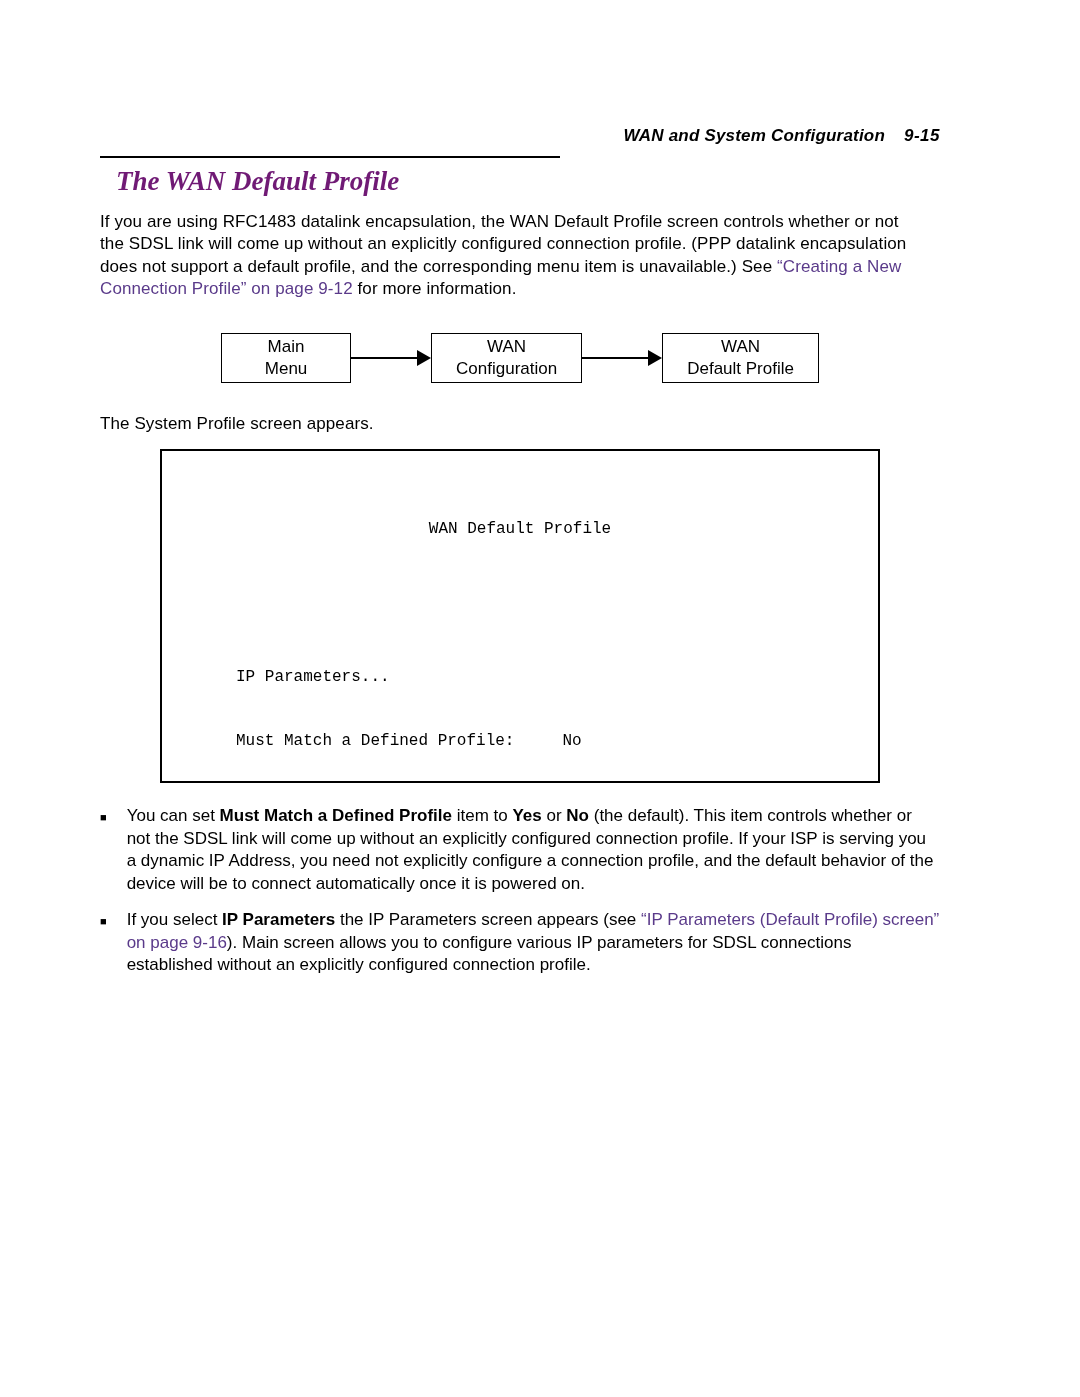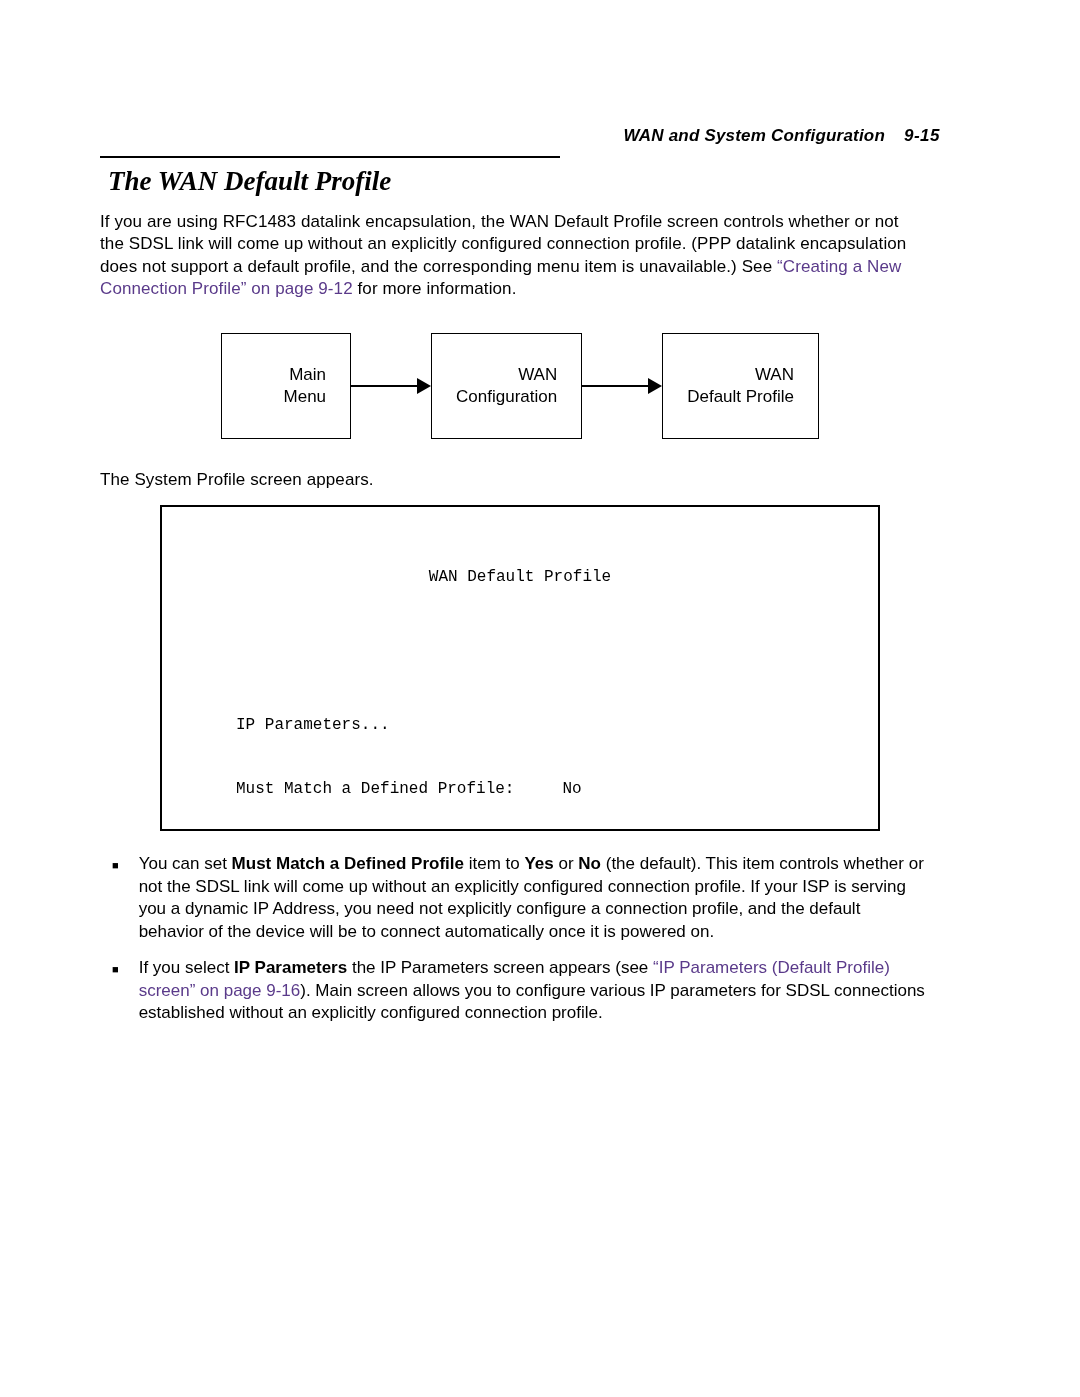--- a/index.html
+++ b/index.html
@@ -31,43 +31,43 @@
   .header-rule {
     width: 460px;
     border-top: 2px solid #000;
     margin: 8px 0 8px 0;
   }
   h1.section-title {
     font-style: italic;
     font-weight: bold;
     font-family: Georgia, 'Times New Roman', serif;
     font-size: 27px;
-    color: #000000;
-    margin: 6px 0 14px 8px;
+    color: #701a75;
+    margin: 6px 0 14px 16px;
   }
   p.body {
     margin: 0 16px 14px 0;
     line-height: 1.32;
     letter-spacing: 0.1px;
   }
   .link {
     color: #5a3a8a;
   }
   .bold { font-weight: bold; }
   .flowchart {
     display: flex;
     align-items: center;
     justify-content: center;
     margin: 32px 0 30px 0;
     gap: 0;
   }
   .fc-box {
     border: 1.5px solid #000;
-    padding: 30px 24px;
-    text-align: right;
+    padding: 2px 24px;
+    text-align: center;
     font-size: 17px;
     line-height: 1.3;
     min-width: 80px;
   }
   .fc-arrow {
     width: 80px;
     height: 1px;
     display: flex;
     align-items: center;
     position: relative;
@@ -80,36 +80,36 @@
   }
   .fc-tri {
     width: 0; height: 0;
     border-top: 8px solid transparent;
     border-bottom: 8px solid transparent;
     border-left: 14px solid #000;
   }
   .terminal {
     border: 2px solid #000;
     margin: 12px 60px 22px 60px;
-    padding: 16px 12px 18px 12px;
+    padding: 24px 12px 18px 12px;
     font-family: "Courier New", monospace;
     font-size: 16px;
     line-height: 1.35;
     white-space: pre;
     height: 288px;
     box-sizing: content-box;
     overflow: hidden;
   }
   .term-title { text-align: center; }
   .term-body  { margin-top: 20px; }
   .term-line  { margin-left: 62px; }
   ul.bullets {
     list-style: none;
     padding: 0;
-    margin: 12px;
+    margin: 0;
   }
   ul.bullets > li {
     display: flex;
     margin-bottom: 14px;
     line-height: 1.32;
   }
   ul.bullets > li::before {
     content: "■";
     font-size: 11px;
     margin-right: 20px;

